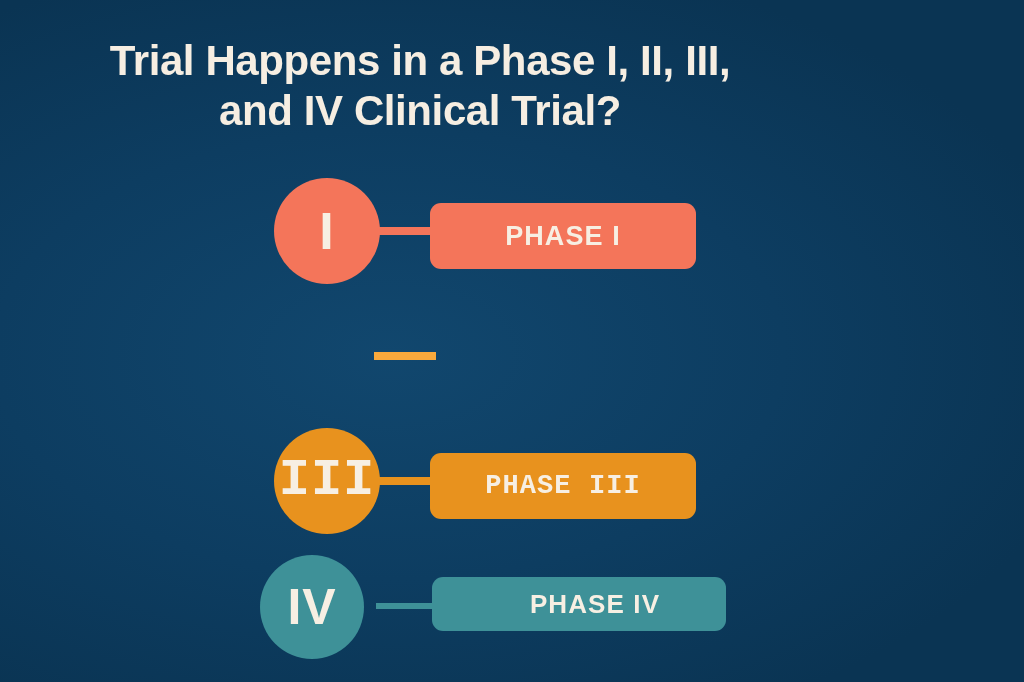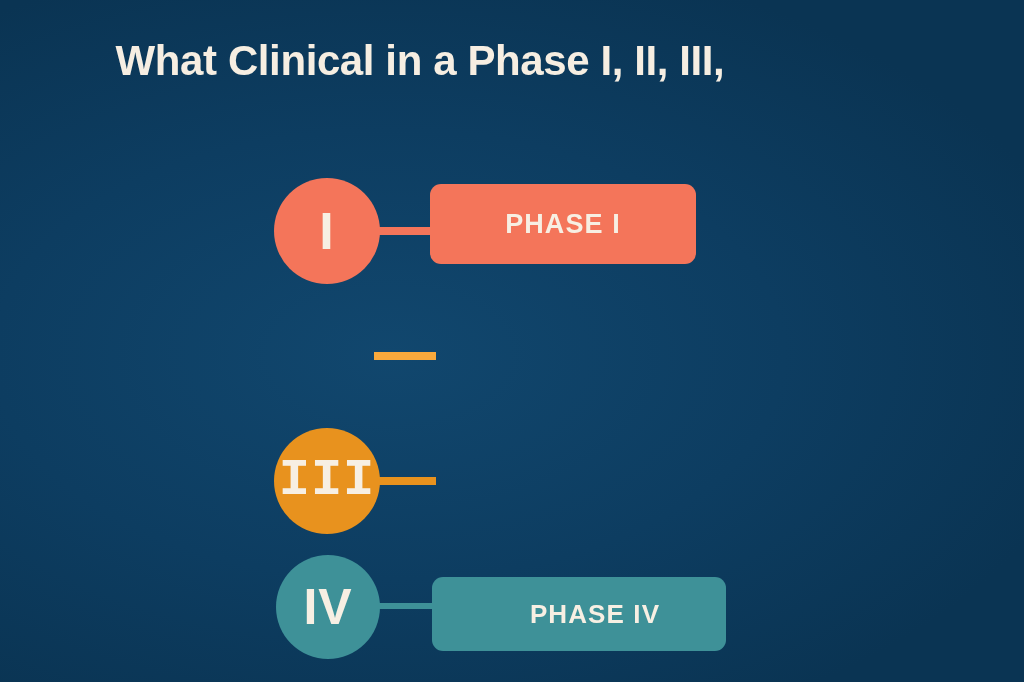--- a/index.html
+++ b/index.html
@@ -75,49 +75,50 @@
     position: absolute;
     left: 374px;
     top: 49px;
     width: 62px;
     height: 8px;
   }
 
   .phase-bar {
     position: absolute;
     left: 430px;
-    top: 6px;
+    top: 25px;
     width: 266px;
-    height: 80px;
+    height: 66px;
     border-radius: 11px;
     display: flex;
     align-items: center;
     justify-content: center;
   }
   .phase-bar-label {
     color: #f7efe3;
     font-size: 27px;
     font-weight: bold;
     letter-spacing: 1.1px;
   }
 
   
-  .row-4 .phase-circle { left: 276px; top: 2px; width: 104px; height: 104px; }
+  .row-4 .phase-circle { left: 260px; top: 2px; width: 104px; height: 104px; }
   .row-4 .phase-connector { left: 376px; top: 50px; width: 58px; height: 6px; }
-  .row-4 .phase-bar { left: 432px; top: 24px; width: 262px; height: 74px; padding-left: 32px; }
+  .row-4 .phase-bar { left: 432px; top: 24px; width: 262px; height: 54px; padding-left: 32px; }
   .row-4 .phase-numeral { font-size: 50px; }
   .row-4 .phase-bar-label { font-size: 26px; }
 </style>
 </head>
 <body style="background-color: rgb(12, 60, 96);">
 
 <div id="infographic">
 
   <div class="title-block">
-    <div class="title-line">What Clinical in a Phase I, II, III,</div>
+    <div class="title-line">Trial Happens in a Phase I, II, III,</div>
+    <div class="title-line">and IV Clinical Trial?</div>
   </div>
 
   <div class="phase-row row-1">
     <div class="phase-circle" style="background-color: rgb(244, 117, 90);">
       <span class="phase-numeral">I</span>
     </div>
     <div class="phase-connector" style="background-color: rgb(244, 117, 90);"></div>
     <div class="phase-bar" style="background-color: rgb(244, 117, 90);">
       <span class="phase-bar-label">PHASE I</span>
     </div>
@@ -125,20 +126,23 @@
 
   <div class="phase-row row-2">
     <div class="phase-connector" style="background-color: rgb(249, 169, 60);"></div>
   </div>
 
   <div class="phase-row row-3">
     <div class="phase-circle" style="background-color: rgb(232, 146, 30);">
       <span class="phase-numeral">III</span>
     </div>
     <div class="phase-connector" style="background-color: rgb(232, 146, 30);"></div>
+    <div class="phase-bar" style="background-color: rgb(232, 146, 30);">
+      <span class="phase-bar-label">PHASE III</span>
+    </div>
   </div>
 
   <div class="phase-row row-4">
     <div class="phase-circle" style="background-color: rgb(62, 145, 152);">
       <span class="phase-numeral">IV</span>
     </div>
     <div class="phase-connector" style="background-color: rgb(62, 145, 152);"></div>
     <div class="phase-bar" style="background-color: rgb(62, 145, 152);">
       <span class="phase-bar-label">PHASE IV</span>
     </div>

